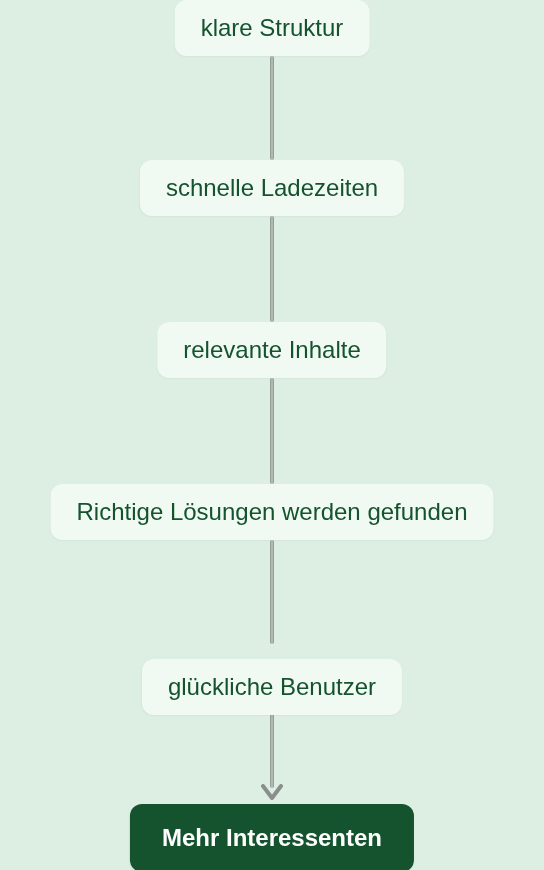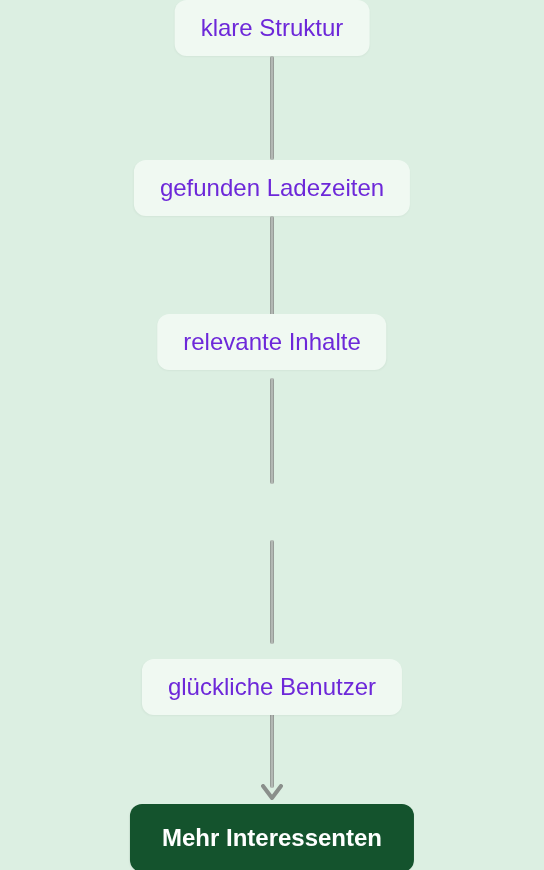--- a/index.html
+++ b/index.html
@@ -14,21 +14,21 @@
   .flow {
     position: relative;
     width: 100%;
     height: 100%;
   }
   .node {
     position: absolute;
     left: 50%;
     transform: translateX(-50%);
     background: #f0f9f2;
-    color: #6d28d9;
+    color: #14532d;
     font-size: 24px;
     font-weight: 500;
     padding: 14px 26px;
     border-radius: 12px;
     white-space: nowrap;
     box-shadow: 0 1px 2px rgba(0,0,0,0.04);
   }
   .node.final {
     background: #14532d;
     color: #ffffff;
@@ -70,24 +70,27 @@
   <div class="arrowhead" style="top:786px;">
     <svg width="22" height="18" viewBox="0 0 22 18">
       <path d="M2 2 L11 14 L20 2" fill="none" stroke="#8a8f8b" stroke-width="4" stroke-linecap="round" stroke-linejoin="round"></path>
     </svg>
   </div>
 
   <div class="node" style="top:0px;">
     <span>klare Struktur</span>
   </div>
   <div class="node" style="top:160px;">
-    <span>gefunden Ladezeiten</span>
+    <span>schnelle Ladezeiten</span>
   </div>
-  <div class="node" style="top:314px;">
+  <div class="node" style="top:322px;">
     <span>relevante Inhalte</span>
+  </div>
+  <div class="node" style="top:484px;">
+    <span>Richtige Lösungen werden gefunden</span>
   </div>
   <div class="node" style="top:659px;">
     <span>glückliche Benutzer</span>
   </div>
   <div class="node final" style="top:804px;">
     <span>Mehr Interessenten</span>
   </div>
 
 </div>
 

